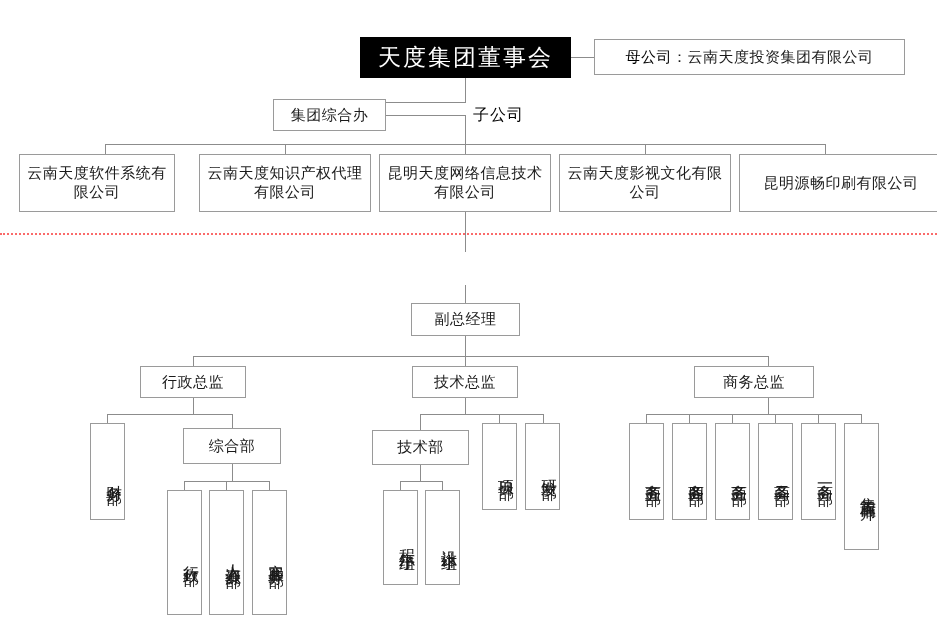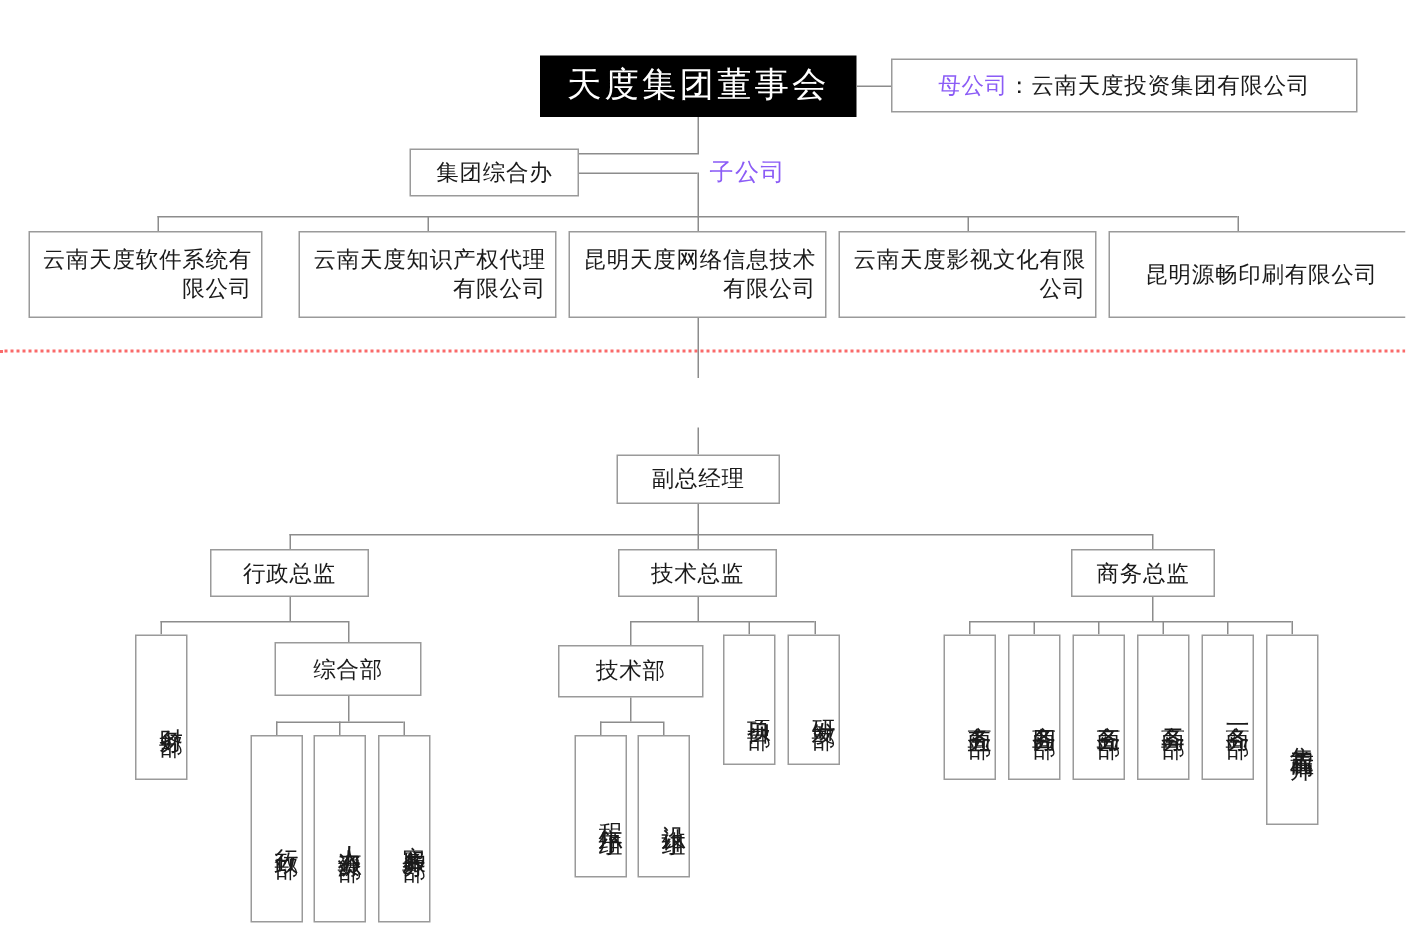--- a/index.html
+++ b/index.html
@@ -20,21 +20,21 @@
   
   .node {
     position: absolute;
     box-sizing: border-box;
     border: 1px solid #9a9a9a;
     background: #ffffff;
     color: #1a1a1a;
     display: flex;
     align-items: center;
     justify-content: center;
-    text-align: right;
+    text-align: center;
     font-size: 15px;
     line-height: 1.25;
     letter-spacing: 0.5px;
   }
   .node.root {
     background: #000000;
     color: #ffffff;
     border: none;
     font-size: 23px;
     letter-spacing: 2px;
@@ -72,21 +72,21 @@
     height: 0;
     border-top: 2px dotted #fa6a6a;
   }
   
   .free-label {
     position: absolute;
     font-size: 16px;
     letter-spacing: 1px;
     white-space: nowrap;
   }
-  .red { color: #8b5cf6; }
+  .red { color: #000000; }
 </style>
 </head>
 <body>
 
 <div id="chart-root">
 
   <div class="node root" style="left:360px; top:37px; width:211px; height:41px;">天度集团董事会</div>
 
   <div class="ln h" style="left:571px; top:57px; width:23px;"></div>
 
@@ -133,21 +133,21 @@
 
   <div class="ln v" style="left:465px; top:336px; height:20px;"></div>
 
   <div class="ln h" style="left:193px; top:356px; width:575px;"></div>
   <div class="ln v" style="left:193px; top:356px; height:10px;"></div>
   <div class="ln v" style="left:465px; top:356px; height:10px;"></div>
   <div class="ln v" style="left:768px; top:356px; height:10px;"></div>
 
   <div class="node" style="left:412px; top:366px; width:106px; height:32px;">技术总监</div>
   <div class="node" style="left:140px; top:366px; width:106px; height:32px;">行政总监</div>
-  <div class="node" style="left:714px; top:366px; width:96px; height:32px;">商务总监</div>
+  <div class="node" style="left:694px; top:366px; width:120px; height:32px;">商务总监</div>
 
   <div class="ln v" style="left:193px; top:398px; height:16px;"></div>
   <div class="ln h" style="left:107px; top:414px; width:125px;"></div>
   <div class="ln v" style="left:107px; top:414px; height:9px;"></div>
   <div class="ln v" style="left:232px; top:414px; height:14px;"></div>
 
   <div class="node vertical" style="left:90px; top:423px; width:35px; height:97px;">财务部</div>
 
   <div class="node" style="left:183px; top:428px; width:98px; height:36px;">综合部</div>
 

